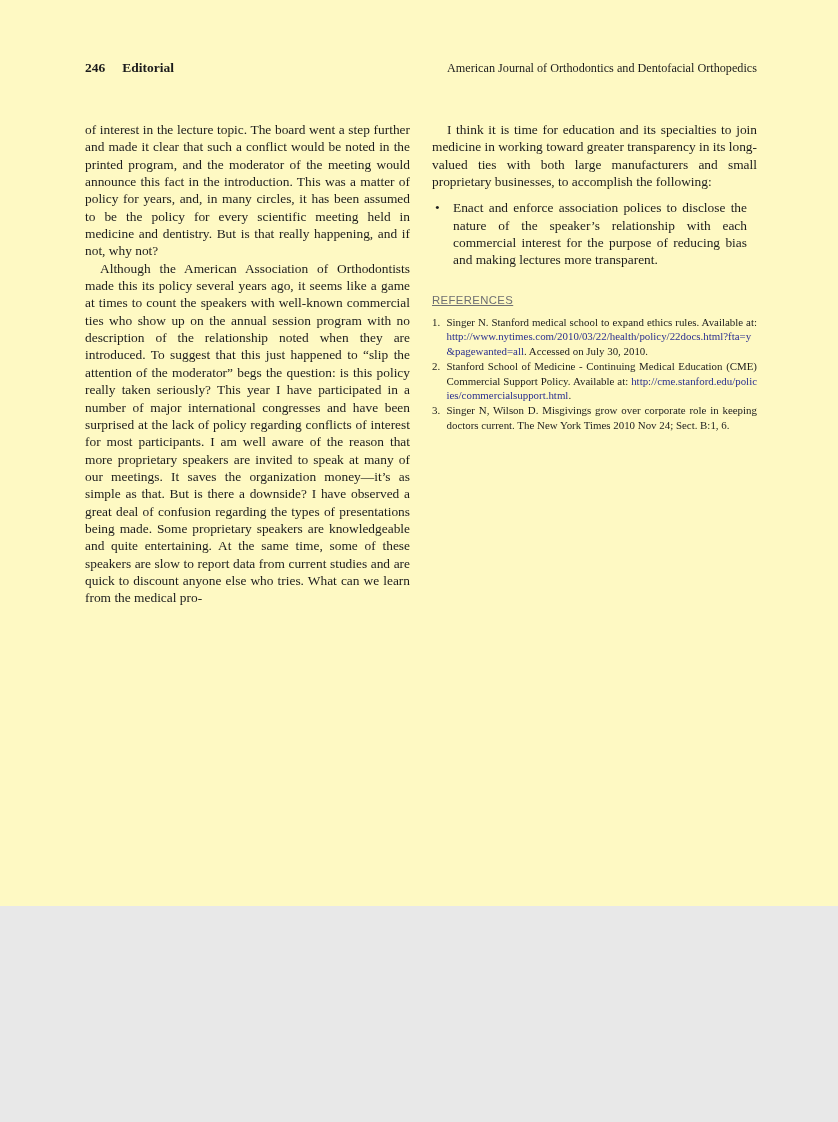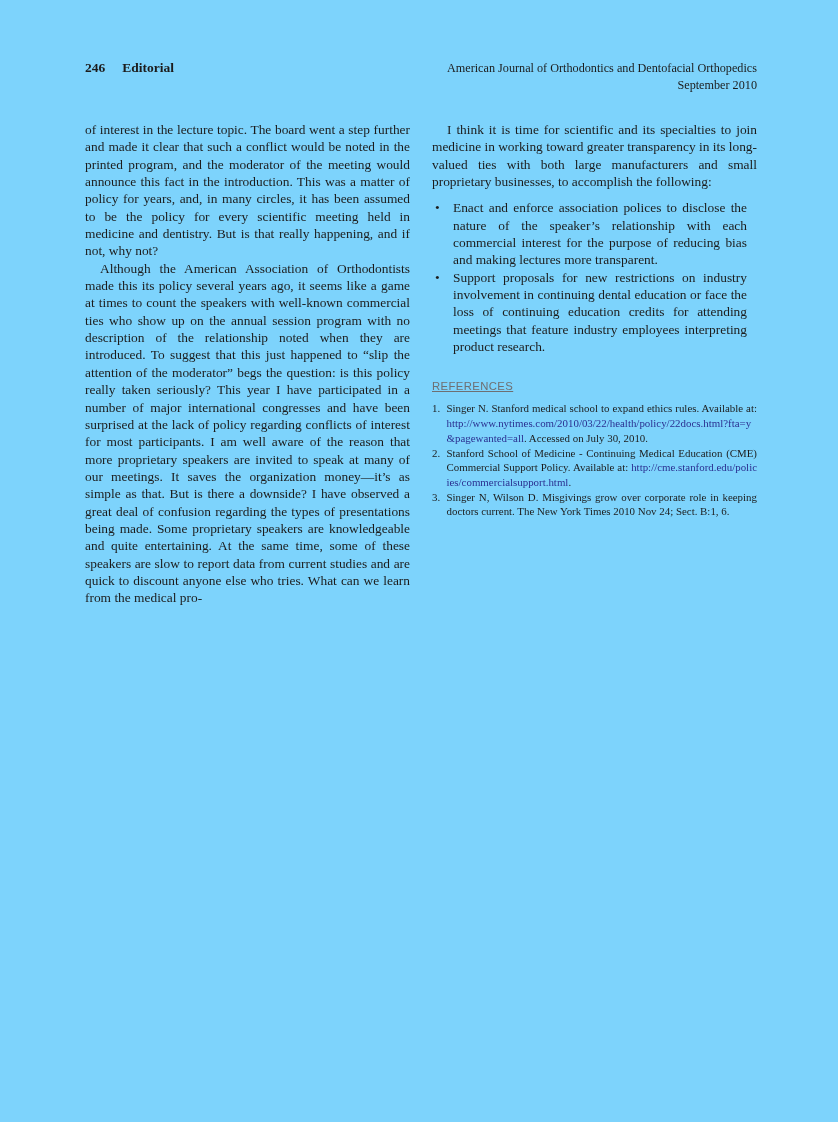--- a/index.html
+++ b/index.html
@@ -1,19 +1,19 @@
 <!DOCTYPE html>
 <html><head>
 <meta charset="utf-8">
 <style>
   html, body { margin: 0; padding: 0; background: #e8e8e8; }
   .page {
     width: 838px;
-    height: 1122px;
-    background: #7dd3fc;
+    height: 906px;
+    background: #fef9c3;
     position: relative;
     font-family: "Liberation Serif", serif;
     color: #1c1c1c;
     box-sizing: border-box;
     overflow: hidden;
   }
   .header {
     position: absolute;
     top: 60px;
     left: 85px;
@@ -104,37 +104,35 @@
 <body>
 
 <div class="page">
 
   <div class="header">
     <div class="header-left">
       <span class="pgnum">246</span><span>Editorial</span>
     </div>
     <div class="header-right">
       <div>American Journal of Orthodontics and Dentofacial Orthopedics</div>
-      <div>September 2010</div>
     </div>
   </div>
 
   <div class="content">
 
     <div class="col">
       <p class="para">of interest in the lecture topic. The board went a step further and made it clear that such a conflict would be noted in the printed program, and the moderator of the meeting would announce this fact in the introduction. This was a matter of policy for years, and, in many circles, it has been assumed to be the policy for every scientific meeting held in medicine and dentistry. But is that really happening, and if not, why not?</p>
       <p class="para indent">Although the American Association of Orthodontists made this its policy several years ago, it seems like a game at times to count the speakers with well-known commercial ties who show up on the annual session program with no description of the relationship noted when they are introduced. To suggest that this just happened to “slip the attention of the moderator” begs the question: is this policy really taken seriously? This year I have participated in a number of major international congresses and have been surprised at the lack of policy regarding conflicts of interest for most participants. I am well aware of the reason that more proprietary speakers are invited to speak at many of our meetings. It saves the organization money—it’s as simple as that. But is there a downside? I have observed a great deal of confusion regarding the types of presentations being made. Some proprietary speakers are knowledgeable and quite entertaining. At the same time, some of these speakers are slow to report data from current studies and are quick to discount anyone else who tries. What can we learn from the medical pro-</p>
     </div>
 
     <div class="col">
-      <p class="para indent">I think it is time for scientific and its specialties to join medicine in working toward greater transparency in its long-valued ties with both large manufacturers and small proprietary businesses, to accomplish the following:</p>
+      <p class="para indent">I think it is time for education and its specialties to join medicine in working toward greater transparency in its long-valued ties with both large manufacturers and small proprietary businesses, to accomplish the following:</p>
 
       <ul class="bullets">
         <li>Enact and enforce association polices to disclose the nature of the speaker’s relationship with each commercial interest for the purpose of reducing bias and making lectures more transparent.</li>
-        <li>Support proposals for new restrictions on industry involvement in continuing dental education or face the loss of continuing education credits for attending meetings that feature industry employees interpreting product research.</li>
       </ul>
 
       <div class="refs">
         <div class="refs-heading">REFERENCES</div>
         <ol class="ref-list">
           <li>
             <span class="ref-num">1.</span><span>Singer N. Stanford medical school to expand ethics rules. Available at: </span><a class="ref-link" href="#">http://www.nytimes.com/2010/03/22/health/policy/22docs.html?fta=y&amp;pagewanted=all</a><span>. Accessed on July 30, 2010.</span>
           </li>
           <li>
             <span class="ref-num">2.</span><span>Stanford School of Medicine - Continuing Medical Education (CME) Commercial Support Policy. Available at: </span><a class="ref-link" href="#">http://cme.stanford.edu/policies/commercialsupport.html</a><span>.</span>

